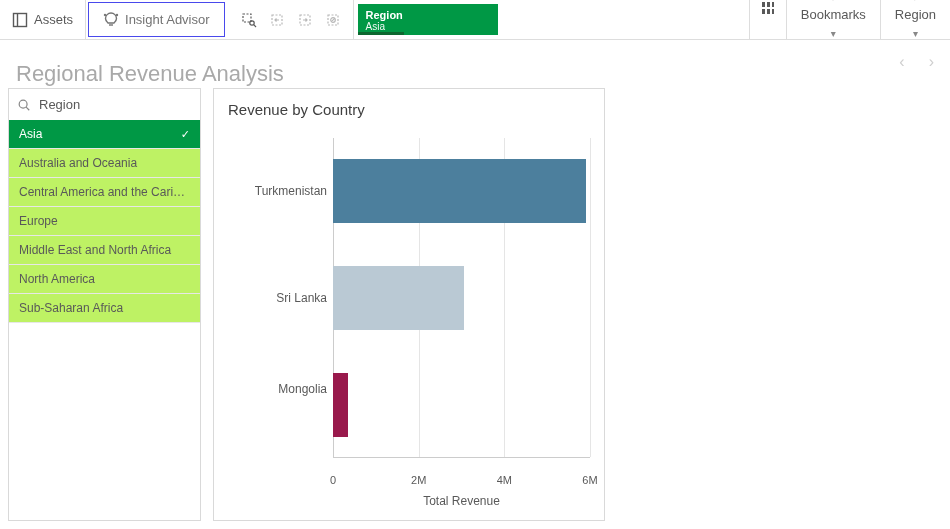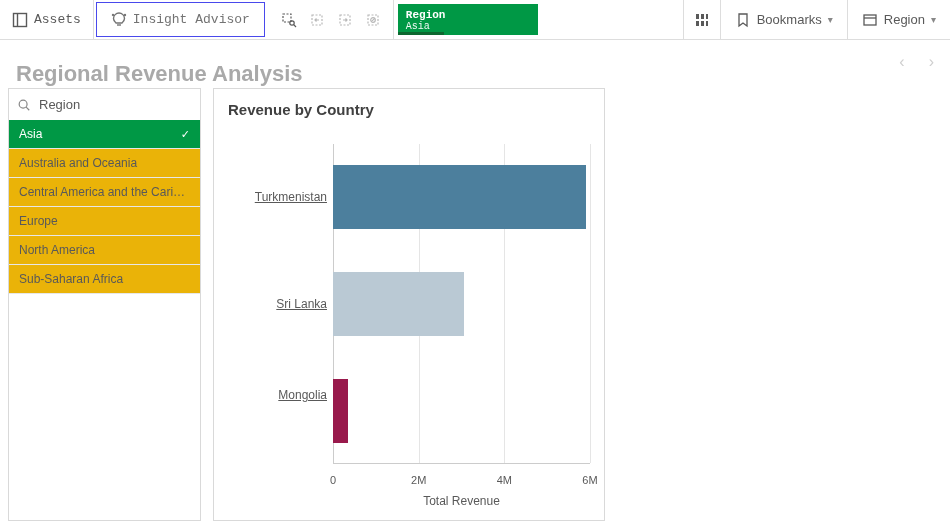--- a/index.html
+++ b/index.html
@@ -13,21 +13,21 @@
     overflow: hidden;
   }
 
   
   .toolbar {
     height: 40px;
     border-bottom: 1px solid #ddd;
     display: flex;
     align-items: stretch;
   }
-  .tb-left { display: flex; align-items: stretch; font-family: Liberation Mono, monospace; }
+  .tb-left { display: flex; align-items: stretch; }
   .tb-btn {
     display: flex;
     align-items: center;
     padding: 0 12px;
     gap: 6px;
     font-size: 13px;
     color: #595959;
     border-right: 1px solid #ddd;
     cursor: pointer;
   }
@@ -76,33 +76,34 @@
   }
 
   .tb-spacer { flex: 1; }
   .tb-right { display: flex; align-items: stretch; }
   .tb-right .rbtn {
     display: flex; align-items: center; gap: 6px;
     padding: 0 14px;
     border-left: 1px solid #ddd;
     color: #595959;
     cursor: pointer;
+    flex-direction: column;
   }
   .tb-right .rbtn svg { width: 16px; height: 16px; }
   .chev { font-size: 10px; color: #888; }
 
   
   .titlebar {
     height: 44px;
     display: flex;
     align-items: center;
     padding: 0 16px;
     color: #a9a9a9;
   }
-  .titlebar h1 { font-size: 22px; font-weight: 700; margin-top: 24px; }
+  .titlebar h1 { font-size: 22px; font-weight: 400; margin-top: 24px; }
   .titlebar .navarrows {
     margin-left: auto; display: flex; gap: 24px;
     color: #cfcfcf; font-size: 16px;
   }
   .titlebar .navarrows span { cursor: pointer; }
 
   
   .workspace {
     display: flex;
     gap: 12px;
@@ -122,42 +123,42 @@
     padding: 8px 8px;
     font-size: 13px;
     color: #595959;
   }
   .filterpane .fp-head svg { width: 14px; height: 14px; color: #888; }
   .fp-list { display: flex; flex-direction: column; }
   .fp-item {
     padding: 7px 10px;
     font-size: 12px;
     border-bottom: 1px solid #e7e7e7;
-    background: #eab308;
+    background: #bef264;
     color: #595959;
     cursor: pointer;
     white-space: nowrap; overflow: hidden; text-overflow: ellipsis;
     display: flex; align-items: center;
   }
   .fp-item.selected {
     background: #009845; color: #fff; font-weight: 500;
   }
   .fp-item .chk { margin-left: auto; font-size: 11px; }
 
   
   .chartcard {
     width: 392px;
     border: 1px solid #d9d9d9;
     background: #fff;
     padding: 12px 14px;
     display: flex; flex-direction: column;
   }
   .chartcard h2 {
-    font-size: 15px; font-weight: 700; color: #404040;
-    margin-bottom: 26px;
+    font-size: 15px; font-weight: 400; color: #404040;
+    margin-bottom: 20px;
   }
   .chartplot {
     flex: 1;
     display: flex;
     flex-direction: column;
   }
   .plotarea {
     flex: 1;
     display: flex;
   }
@@ -165,21 +166,20 @@
     width: 105px;
     position: relative;
   }
   .ylabel {
     position: absolute;
     right: 6px;
     font-size: 12px;
     color: #595959;
     transform: translateY(-50%);
     text-align: right;
-    text-decoration: underline;
   }
   .bars-grid {
     flex: 1;
     position: relative;
     border-bottom: 1px solid #ccc;
   }
   .gridline {
     position: absolute; top: 0; bottom: 0; width: 1px; background: #e5e5e5;
   }
   .gridline.axis0 { background: #ccc; }
@@ -321,20 +321,23 @@
         <div class="fp-item">
           <span>Australia and Oceania</span>
         </div>
         <div class="fp-item">
           <span>Central America and the Cari…</span>
         </div>
         <div class="fp-item">
           <span>Europe</span>
         </div>
         <div class="fp-item">
+          <span>Middle East and North Africa</span>
+        </div>
+        <div class="fp-item">
           <span>North America</span>
         </div>
         <div class="fp-item">
           <span>Sub-Saharan Africa</span>
         </div>
       </div>
   </div>
 
   <div class="chartcard">
     <h2>Revenue by Country</h2>

